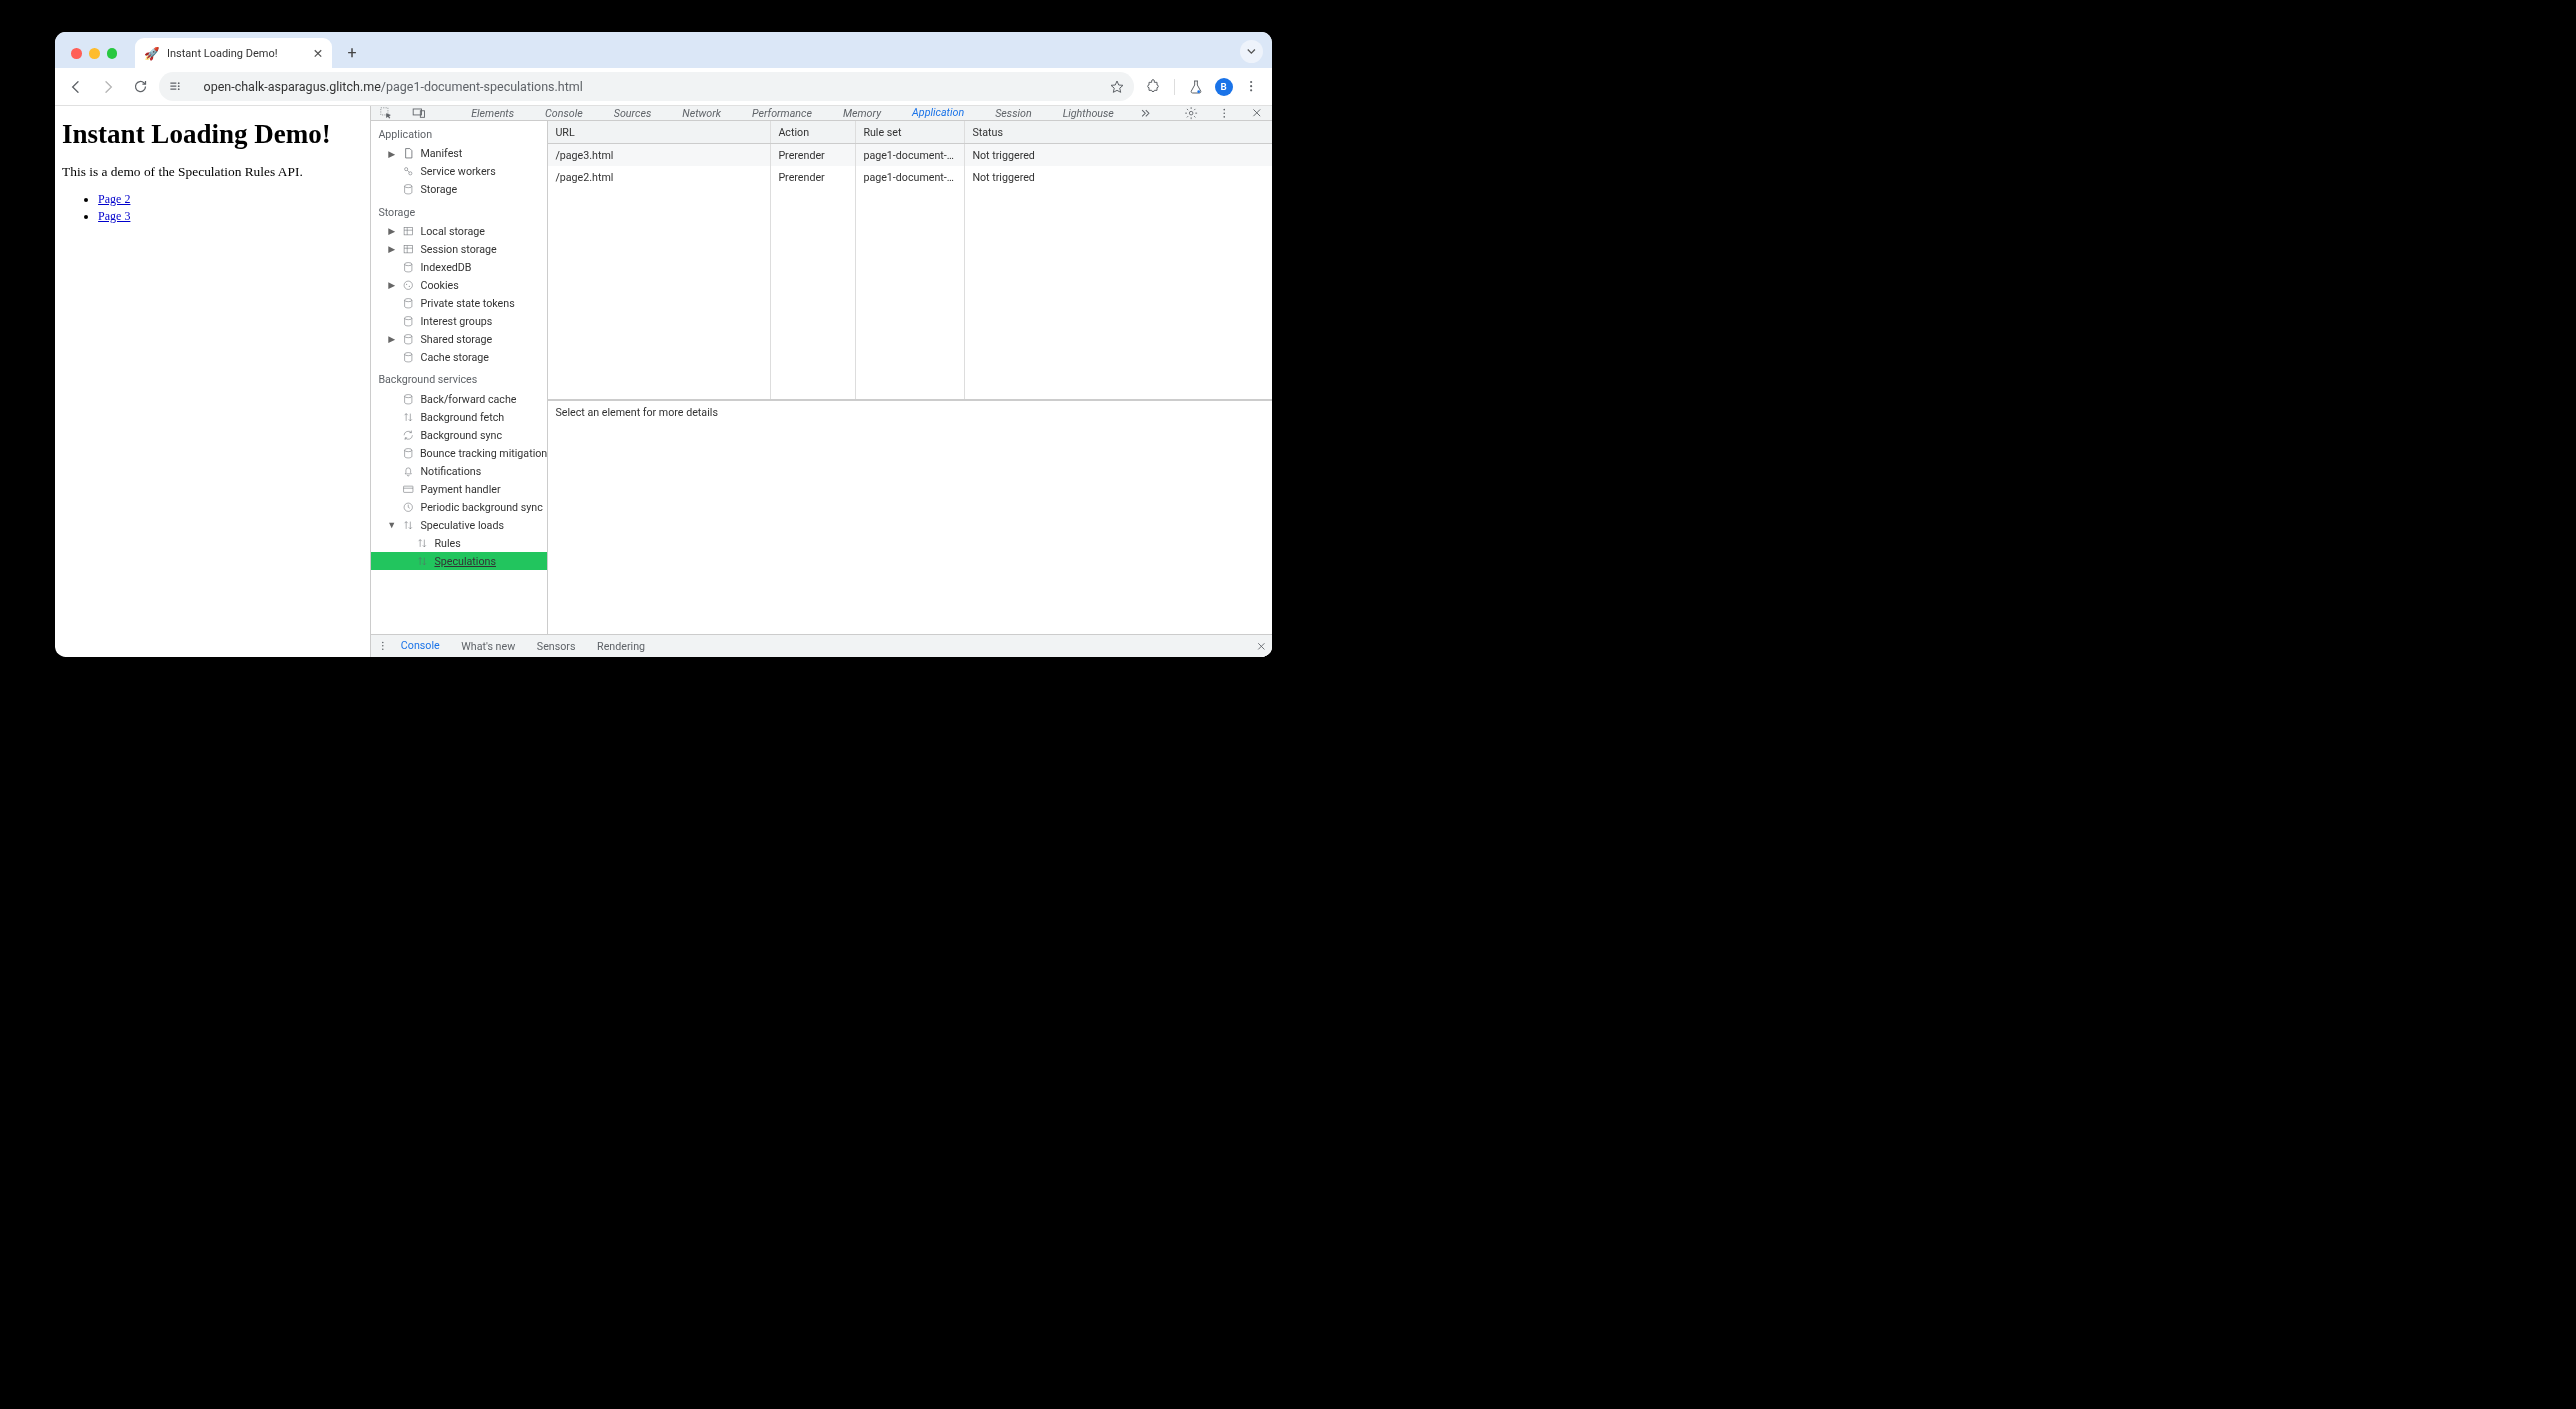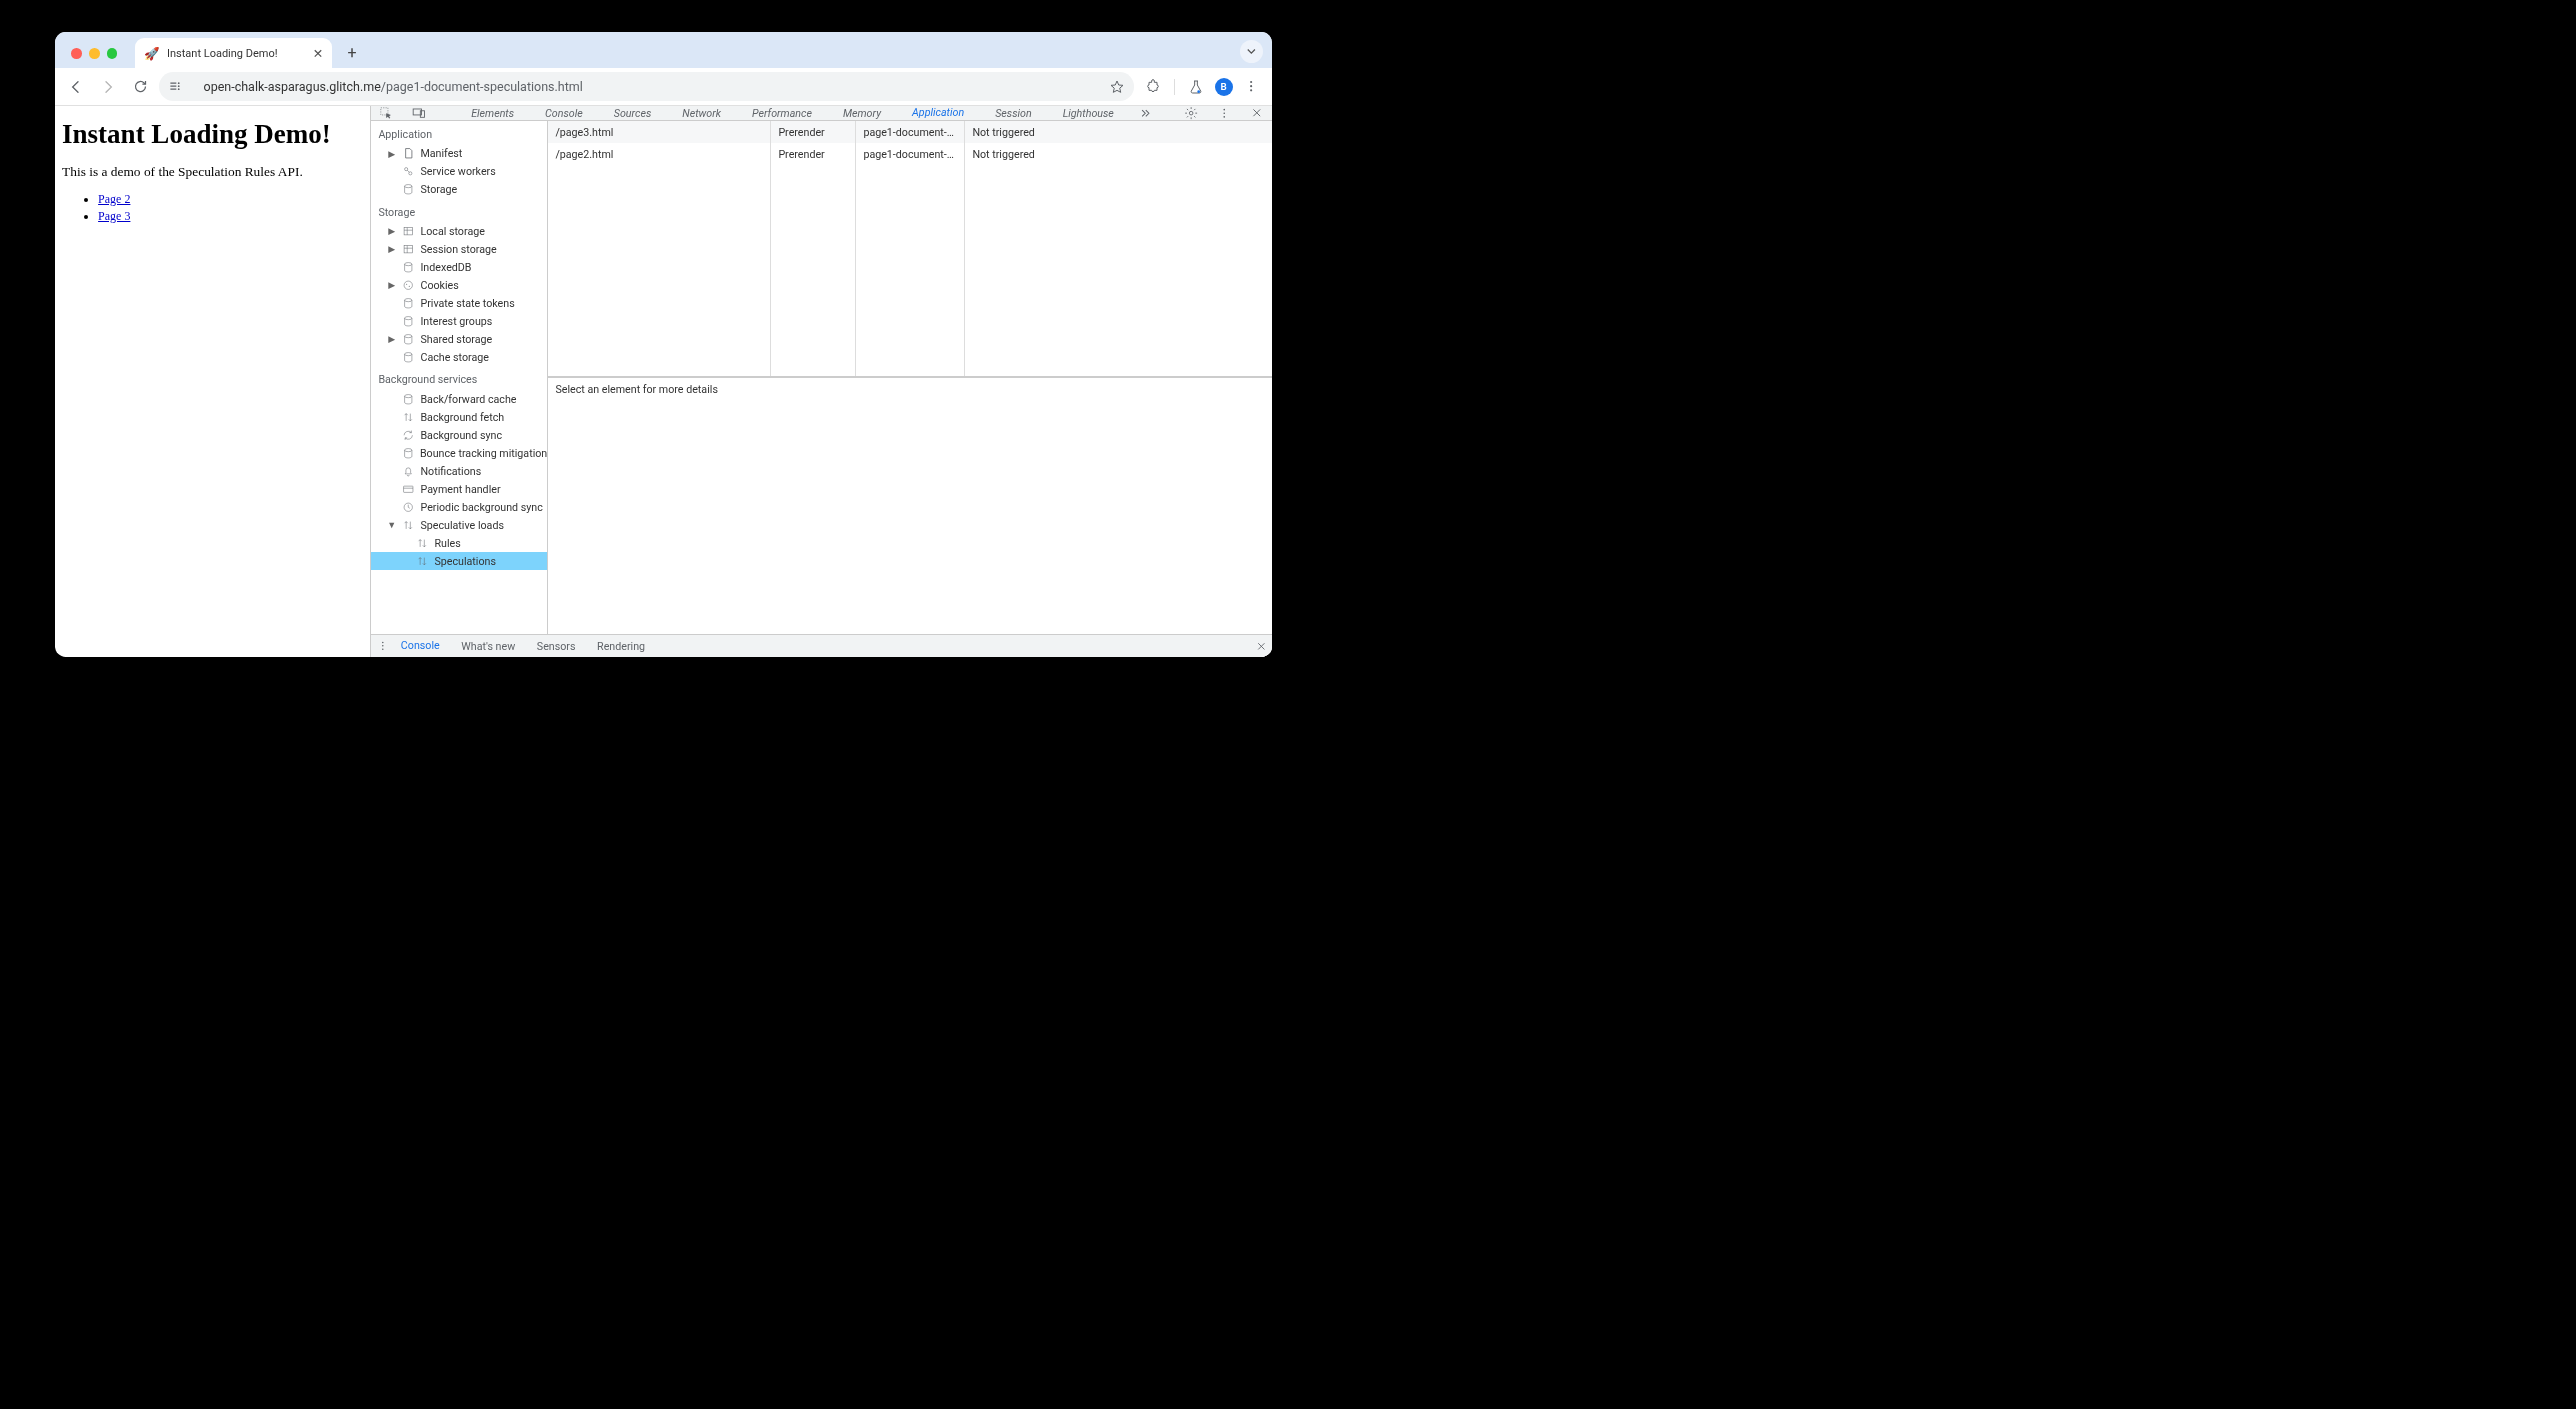--- a/index.html
+++ b/index.html
@@ -193,21 +193,21 @@
     gap: 5.4px;
     color: #333;
     white-space: nowrap;
   }
   .sb-item .tw { width: 9px; color: #666; font-size: 9px; text-align:center; }
   .sb-item .ic {
     width: 13.4px; display:flex; align-items:center; justify-content:center;
     color: #5f6368;
   }
   .sb-item.indent1 { padding-left: 30px; }
-  .sb-item.selected { background: #7dd3fc; }
+  .sb-item.selected { background: #22c55e; text-decoration: underline; }
   
   .dt-main {
     flex: 1;
     display: flex;
     flex-direction: column;
   }
   .dt-filter {
     height: 25px;
     display: flex;
     align-items: center;
@@ -628,20 +628,26 @@
                 <svg width="12.5" height="12.5" viewBox="0 0 24 24">
                   <path d="M8 5v14M8 5l-3 3M8 5l3 3M16 19V5M16 19l-3-3M16 19l3-3" stroke="#5f6368" fill="none"></path>
                 </svg>
               </span>
               <span>Speculations</span>
             </div>
           </div>
 
         <div class="dt-main">
           <div class="dt-table">
+            <div class="thead">
+              <div class="th">URL</div>
+              <div class="th">Action</div>
+              <div class="th">Rule set</div>
+              <div class="th">Status</div>
+            </div>
             <div class="dt-table-body" id="dt-table-body">
               <div class="vline" style="left:222px"></div>
               <div class="vline" style="left:307px"></div>
               <div class="vline" style="left:416px"></div>
             <div class="trow">
                   <div class="td">/page3.html</div>
                   <div class="td">Prerender</div>
                   <div class="td">page1-document-…</div>
                   <div class="td">Not triggered</div>
                 </div>

